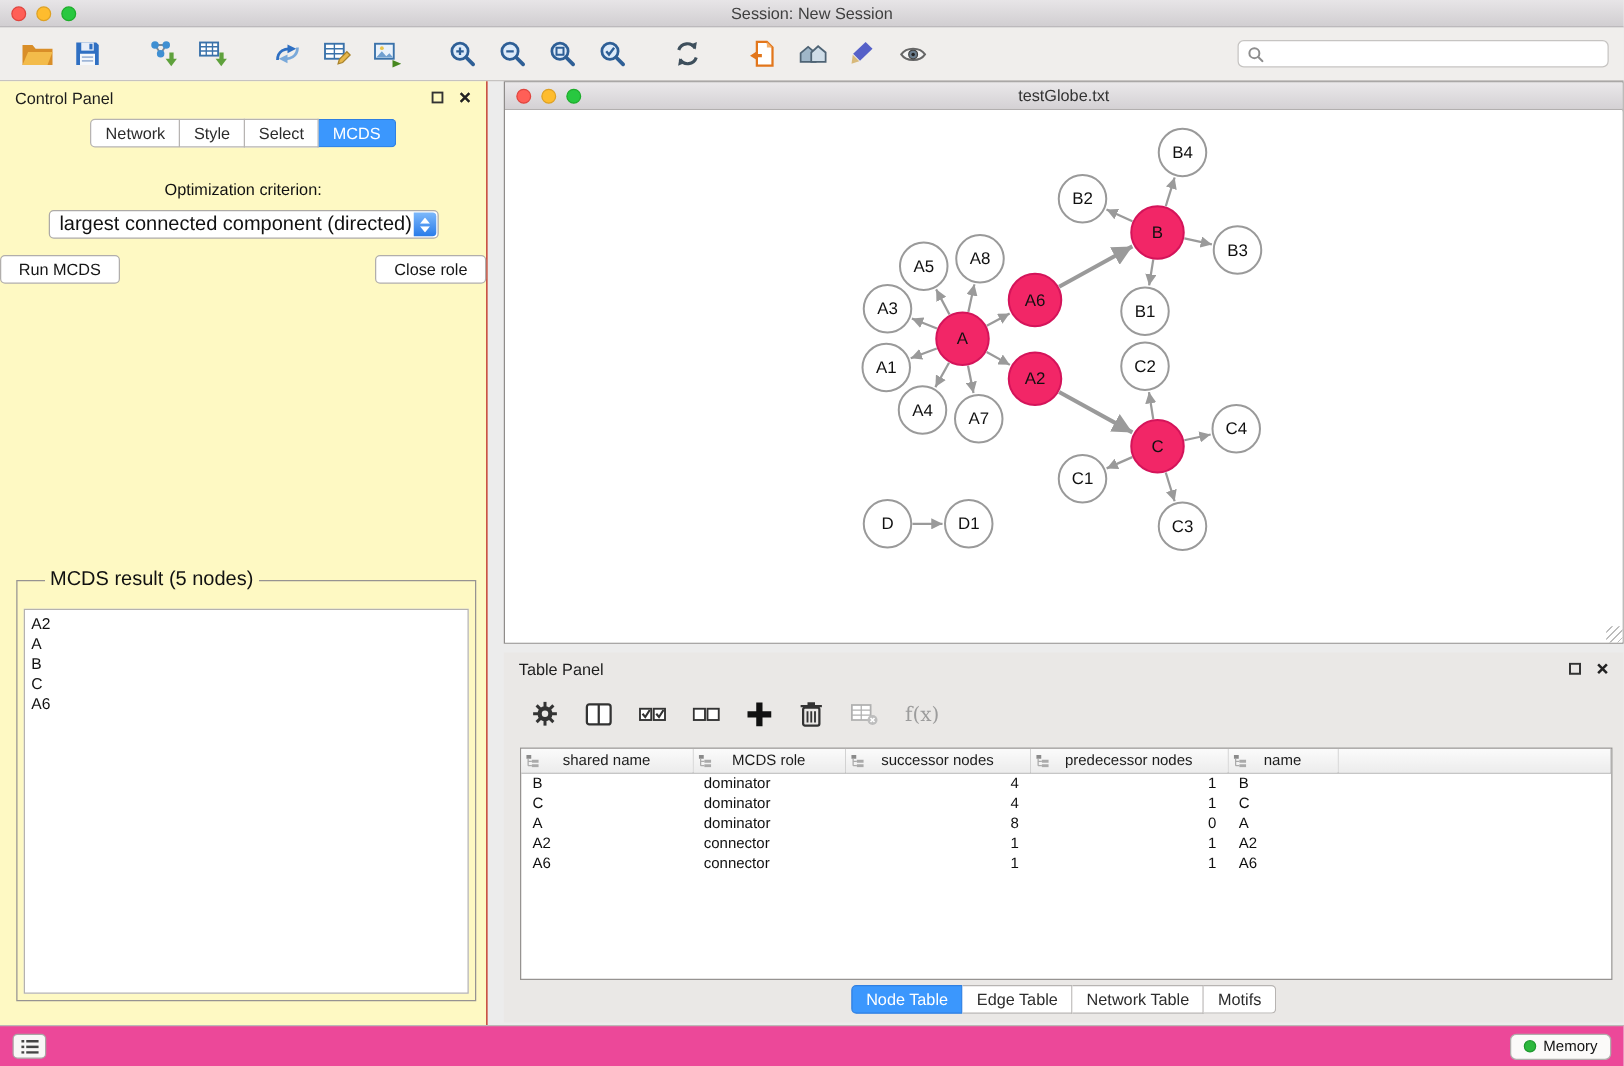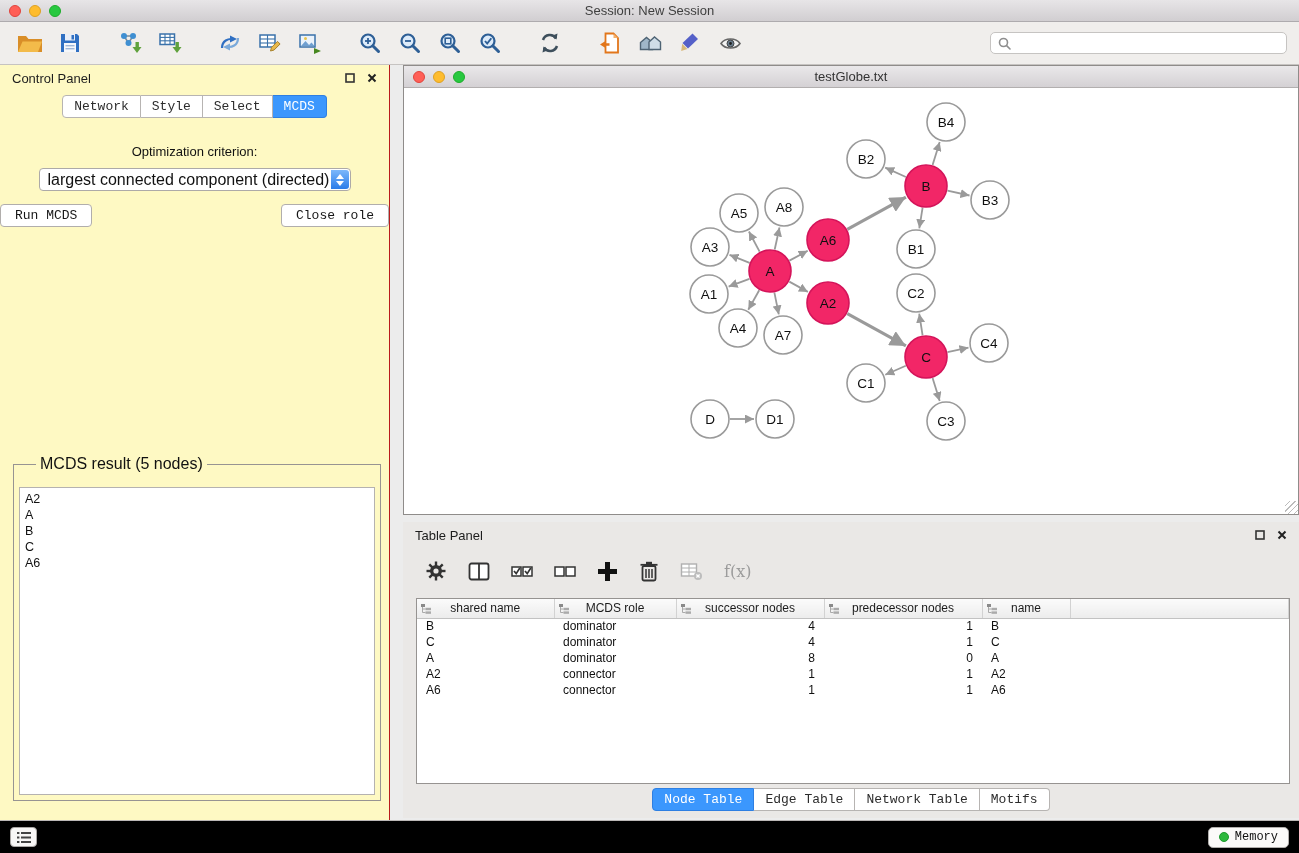--- a/index.html
+++ b/index.html
@@ -1,18 +1,18 @@
 <!DOCTYPE html>
 <html><head>
 <meta charset="utf-8">
 <style>
 *{margin:0;padding:0;box-sizing:border-box}
 html,body{width:1299px;height:853px;overflow:hidden}
 body{font-family:"Liberation Sans",sans-serif;background:#ececec;position:relative;color:#111}
-button{font-family:Liberation Mono, monospace;background:none;border:none;cursor:default}
+button{font-family:Liberation Sans, sans-serif;background:none;border:none;cursor:default}
 
 
 .titlebar{position:absolute;top:0;left:0;right:0;height:22px;background:linear-gradient(#e7e5e7,#d1ced1);border-bottom:1px solid #aeabae;display:flex;align-items:center}
 .traffic{position:absolute;left:9px;top:5px;display:flex;gap:8px}
 .light{width:12px;height:12px;border-radius:50%;display:inline-block}
 .light.red{background:#ff5f57;border:1px solid #e0443e}
 .light.yellow{background:#febc2e;border:1px solid #dea123}
 .light.green{background:#28c840;border:1px solid #1dad2b}
 .titlebar .title{flex:1;text-align:center;font-size:13px;color:#3f3f3f}
 
@@ -58,21 +58,21 @@
 .fx{font-family:"DejaVu Serif",serif;font-size:16px;color:#9c9c9c}
 .table-wrap{position:absolute;left:13px;right:9px;top:76px;bottom:34px;background:#fff;border:1px solid #969391;overflow:hidden}
 table{border-collapse:collapse;width:100%;table-layout:fixed;font-size:12px}
 th{position:relative;font-weight:normal;font-size:12px;color:#1c1c1c;height:19px;background:linear-gradient(#fbfbfb,#ececec);border-right:1px solid #d2d2d2;border-bottom:1px solid #c2c2c2;padding:0 4px;text-align:center;overflow:hidden}
 th .col-icon{position:absolute;left:4px;top:5px}
 td{height:16px;padding:0 9px;color:#101010;overflow:hidden;white-space:nowrap}
 td.num{text-align:right}
 .table-tabs{position:absolute;left:0;right:0;bottom:7px;justify-content:center}
 
 
-.statusbar{position:absolute;left:0;bottom:0;right:0;height:16px;background:#000000;border-top:1px solid #bbb8b6;display:flex;align-items:center;padding:16px 10px}
+.statusbar{position:absolute;left:0;bottom:0;right:0;height:16px;background:#ec4899;border-top:1px solid #bbb8b6;display:flex;align-items:center;padding:16px 10px}
 .list-btn{width:27px;height:20px;border:1px solid #a9a6a4;border-radius:4px;background:#f8f7f6;display:flex;align-items:center;justify-content:center}
 .memory-btn{margin-left:auto;height:21px;border:1px solid #b1aeac;border-radius:5px;background:#fbfaf9;display:flex;align-items:center;gap:6px;padding:0 10px;font-size:12px;color:#111}
 .dot{width:10px;height:10px;border-radius:50%;background:#2db83d;border:1px solid #1f9a2f}
 </style>
 </head>
 <body>
 
 <div class="titlebar">
   <div class="traffic">
     <span class="light red"></span>

